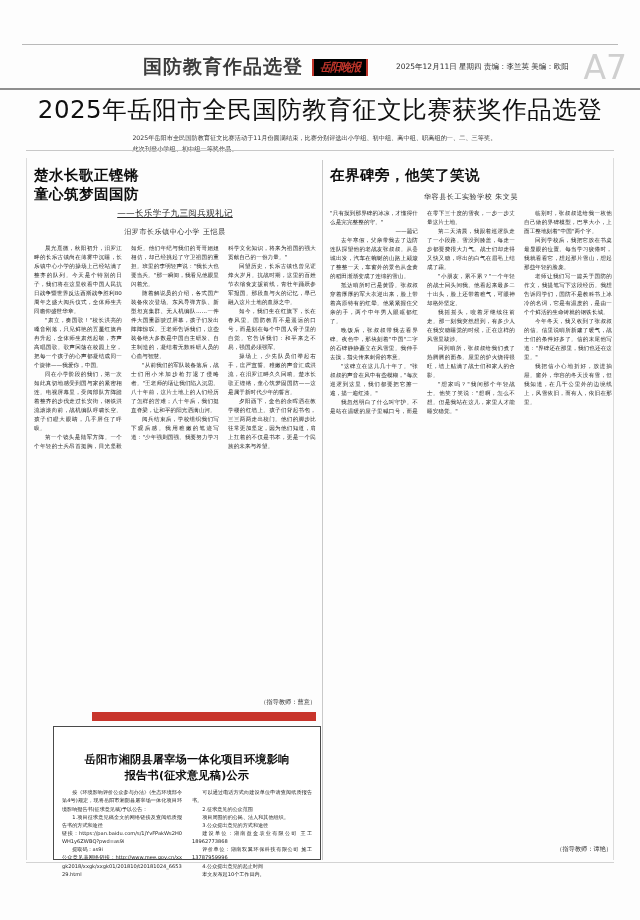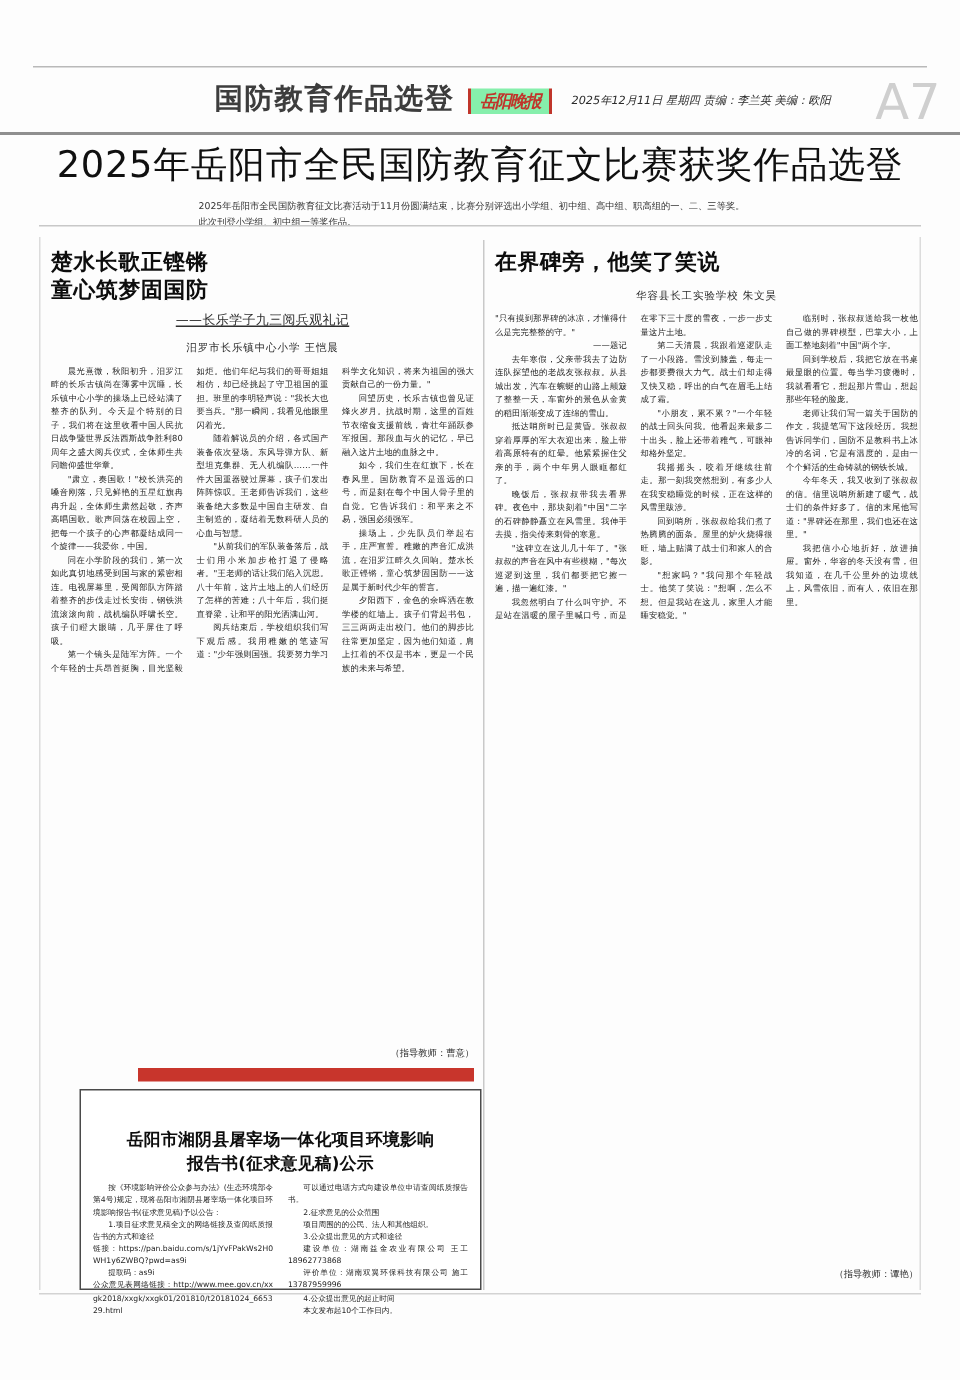--- a/index.html
+++ b/index.html
@@ -40,38 +40,37 @@
     padding-bottom:2px;
   }
   .mh-logo{
     margin-left:9px;
     display:flex;align-items:center;
     height:19px;
   }
   .mh-bar{width:2px;height:17px;background:#c0352b;}
   .mh-logo-box{
     width:52px;height:17px;
-    background:#86efac;
+    background:#000000;
     display:flex;align-items:center;justify-content:center;
     overflow:hidden;
   }
   .mh-logo-text{
     font-size:11px;color:#c0352b;font-weight:bold;
     font-style:italic;
     white-space:nowrap;
     letter-spacing:-1px;
     transform:scaleY(1.05);
   }
   .mh-date{
-    margin-left:13px;
+    margin-left:28px;
     font-size:7.5px;
     color:#2b2b2b;
     white-space:nowrap;
     letter-spacing:0px;
-    font-style:italic;
   }
   .mh-pageno{
     margin-left:auto;
     margin-right:24px;
     font-size:33px;
     color:#cfcfcf;
     font-weight:400;
     letter-spacing:0px;
     line-height:1;
   }

